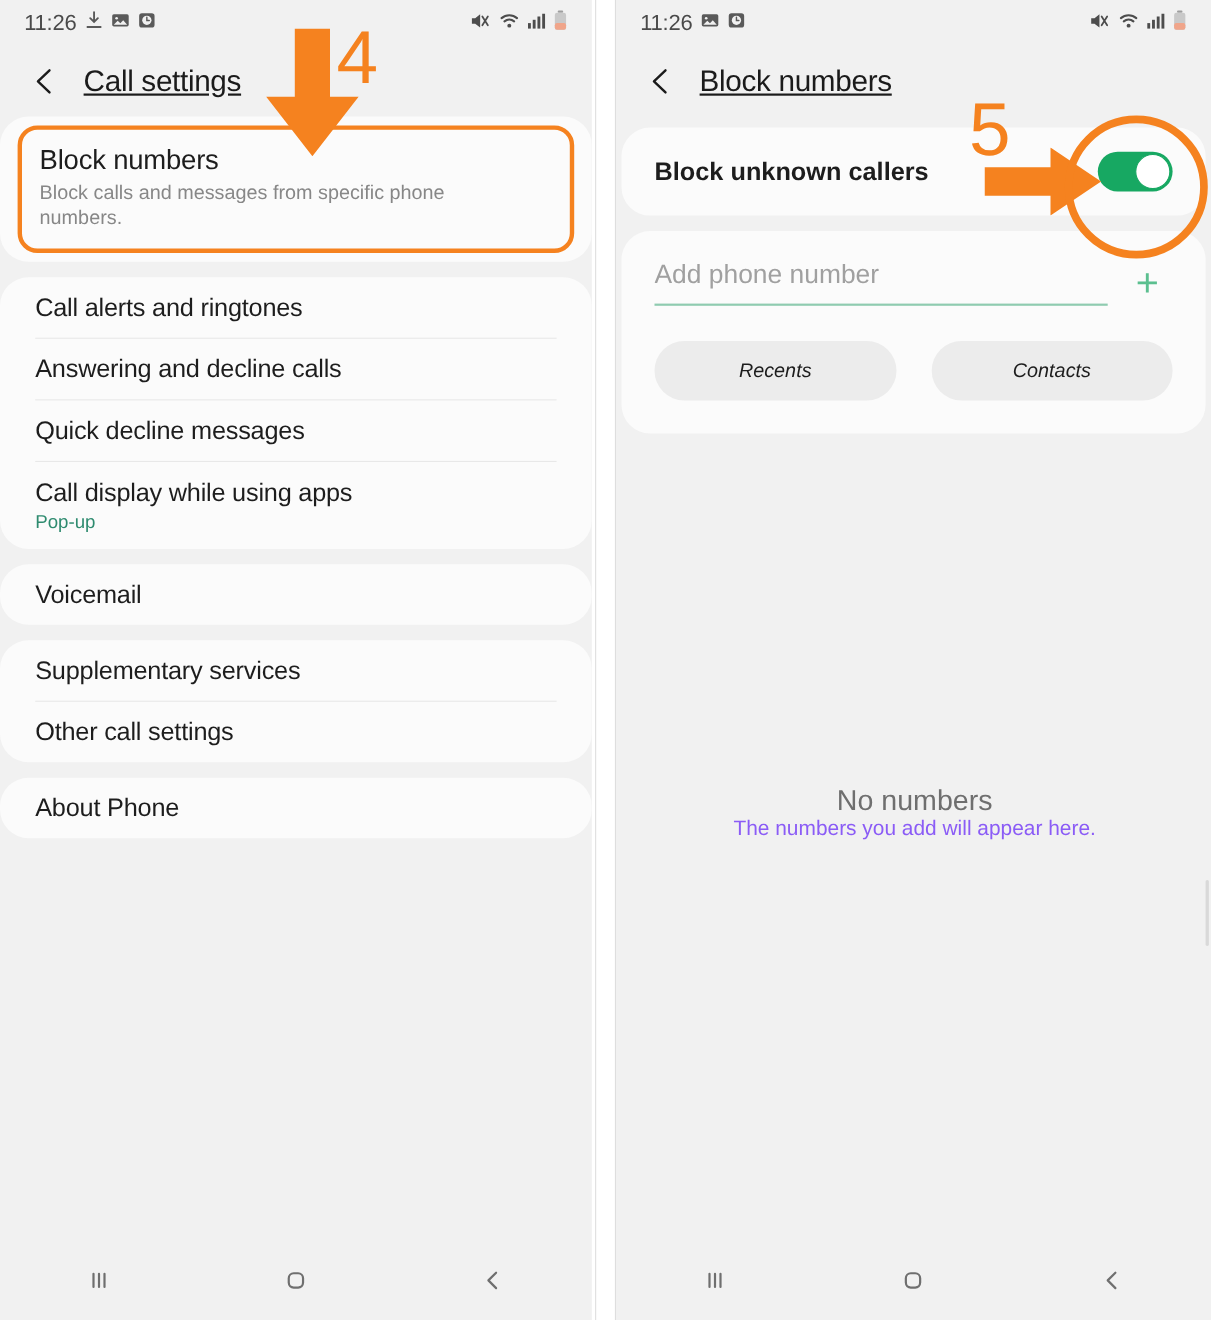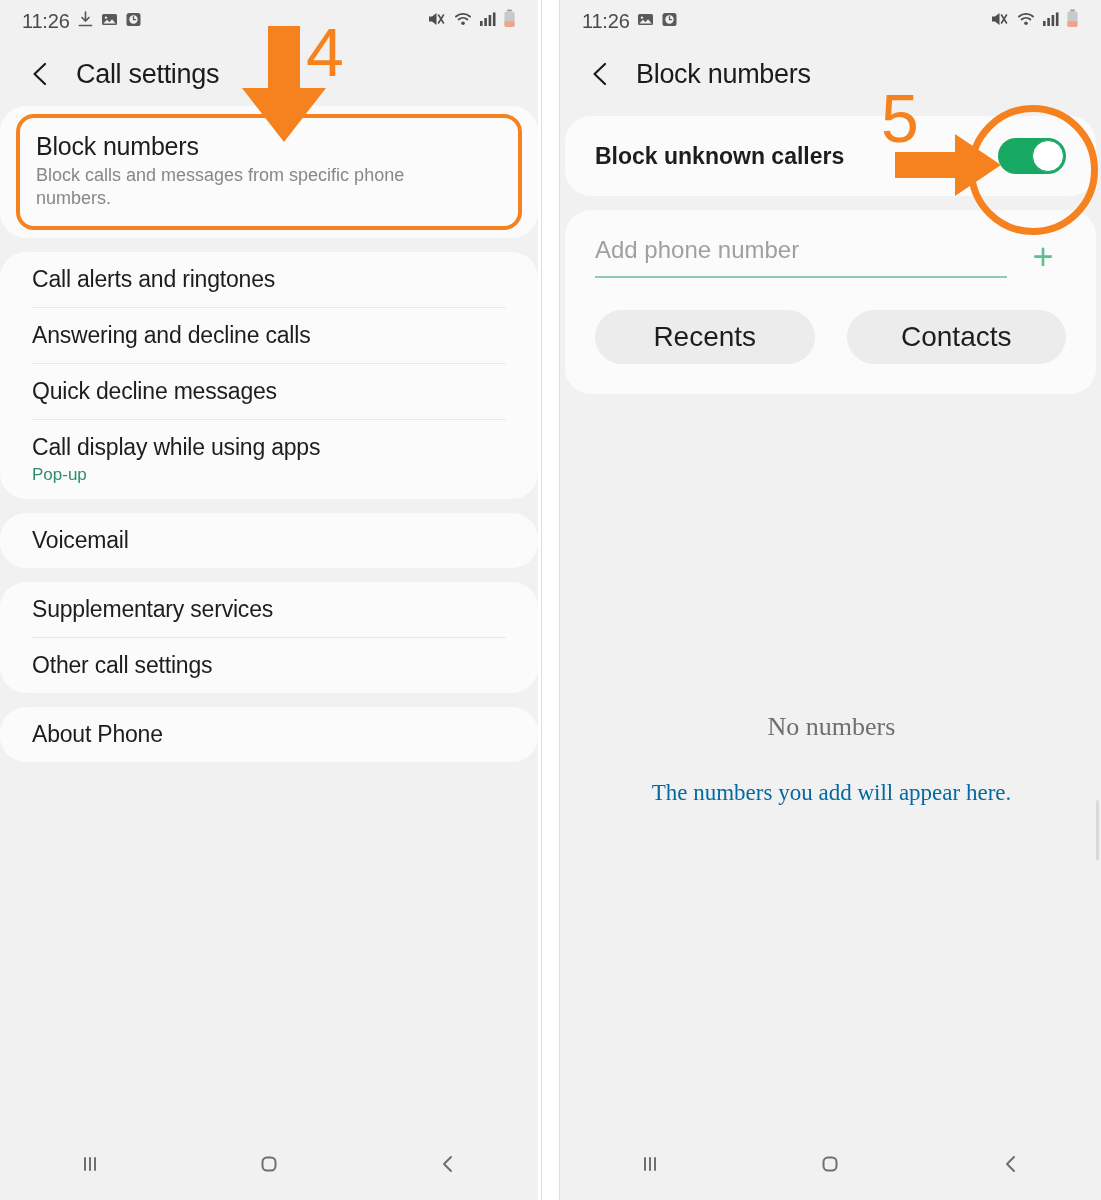--- a/index.html
+++ b/index.html
@@ -23,21 +23,21 @@
   .statusbar{position:relative;height:42px;display:flex;align-items:center;
     padding:0 22px;box-sizing:border-box;}
   .sb-left{display:flex;align-items:center;gap:7px;}
   .sb-time{font-size:20px;color:#4a4a4a;letter-spacing:-.2px;}
   .sb-right{margin-left:auto;display:flex;align-items:center;gap:6px;}
   .sb-ic{display:block;}
 
   
   .titlebar{display:flex;align-items:center;height:64px;padding:0 0 0 28px;}
   .back-chev{width:26px;height:26px;flex:0 0 auto;}
-  .title{font-size:27px;color:#1b1b1b;margin-left:22px;letter-spacing:-.3px;}
+  .title{font-size:27px;color:#1b1b1b;margin-left:22px;letter-spacing:-.3px;text-decoration:underline;}
 
   
   .card{background:#fbfbfb;border-radius:26px;margin:0 0 14px 0;}
   .panel-left .card{margin-left:0;margin-right:0;width:538px;}
   .panel-right .card{margin-left:5px;width:531px;}
   .row-label{font-size:23px;color:#1d1d1d;letter-spacing:-.2px;}
   .row-sub{font-size:18px;color:#7d7d7d;line-height:1.28;margin-top:3px;}
   .row-val{font-size:17px;color:#2e8b6f;margin-top:4px;}
   .sep{height:1px;background:#e8e8e8;margin:0 32px;}
   .rowblock{padding:14px 32px;box-sizing:border-box;}
@@ -59,25 +59,25 @@
   .addbox{padding:26px 30px 30px 30px;box-sizing:border-box;}
   .addfield{display:flex;align-items:flex-end;gap:13px;}
   .addinput{flex:1 1 auto;border:0;border-bottom:2px solid #8fcbb0;background:transparent;
     font-family:"Liberation Sans",sans-serif;font-size:24px;color:#262626;
     padding:0 0 12px 0;outline:none;}
   .addinput::placeholder{color:#a0a0a0;}
   .plus{width:46px;flex:0 0 auto;text-align:center;color:#5bbf8f;font-size:36px;line-height:26px;
     padding-bottom:8px;}
   .chips{display:flex;gap:32px;margin-top:32px;}
   .chip{flex:1 1 0;height:54px;border-radius:27px;background:#ececec;display:flex;
-    align-items:center;justify-content:center;font-size:28px;color:#1d1d1d;}
-
-  .empty{position:absolute;left:2px;right:0;top:712px;text-align:center;font-family:Liberation Serif, serif;}
+    align-items:center;justify-content:center;font-size:18px;color:#1d1d1d;font-style:italic;}
+
+  .empty{position:absolute;left:2px;right:0;top:712px;text-align:center;}
   .empty-title{font-size:26px;color:#6f6f6f;}
-  .empty-sub{font-size:23px;color:#0369a1;margin-top:38px;}
+  .empty-sub{font-size:19px;color:#8b5cf6;}
 
   
   .scrollhint{position:absolute;right:2px;top:800px;width:3px;height:60px;
     background:#c4c4c4;border-radius:2px;opacity:.55;}
 
   
   .navbar{position:absolute;bottom:0;left:0;right:0;height:72px;display:flex;align-items:center;}
   .navbtn{flex:1 1 0;display:flex;align-items:center;justify-content:center;}
 
   

